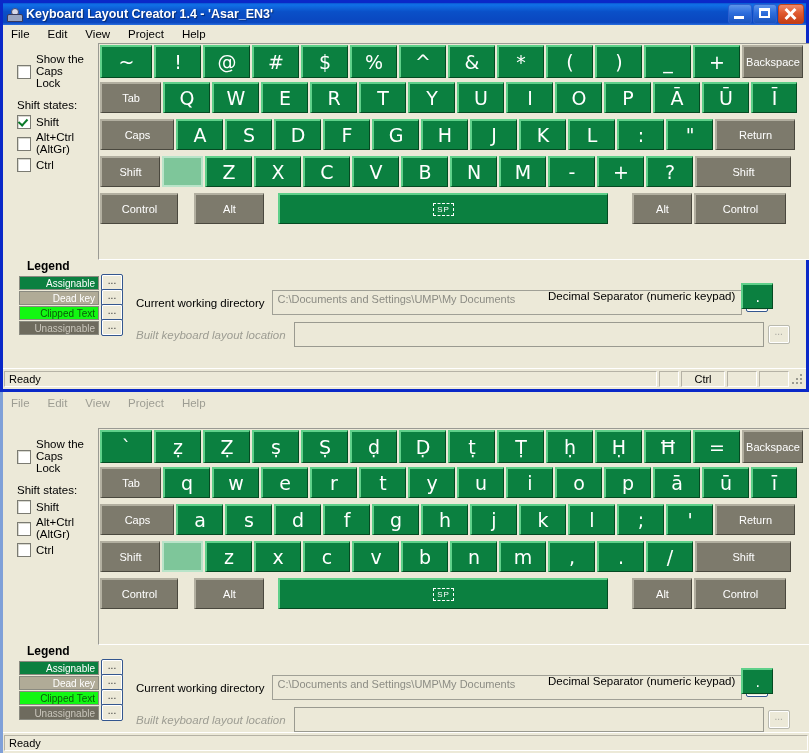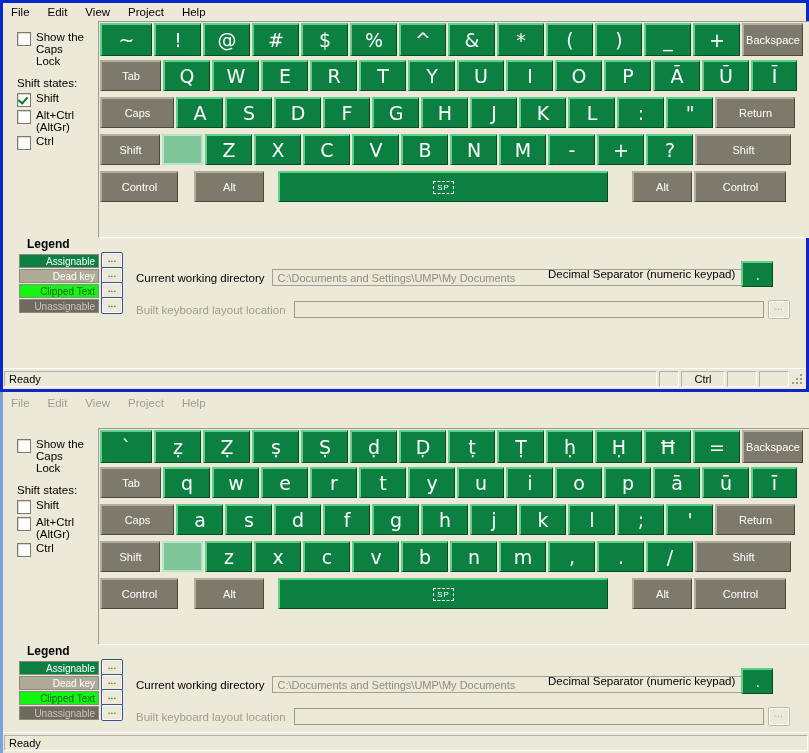--- a/index.html
+++ b/index.html
@@ -28,41 +28,41 @@
   .tb-btn.close i.b{left:10px;top:2px;width:3px;height:14px;transform:rotate(-45deg);}
 
   .menubar{height:18px;display:flex;align-items:center;padding-left:8px;background:#ece9d8;}
   .menubar span{margin-right:18px;font-size:11.5px;}
   .menubar.disabled span{color:#9d9d93;}
 
   .client{position:relative;}
 
   
   .leftpanel{position:absolute;left:0;top:0;width:95px;}
-  .chk-row{display:flex;align-items:flex-start;margin:0 11px 2px 14px;}
+  .chk-row{display:flex;align-items:center;margin:0 11px 2px 14px;}
   .chk{width:12px;height:12px;border:1px solid #7b7b72;background:#fff;box-shadow:inset 1px 1px 0 #d8d8d0;margin-right:5px;flex:0 0 auto;position:relative;margin-top:1px;}
   .chk.on::after{content:"";position:absolute;left:2px;top:1px;width:4px;height:7px;border:solid #0a7a28;border-width:0 2px 2px 0;transform:rotate(42deg);}
   .chk-lbl{font-size:11.5px;line-height:12px;}
   .sec-title{margin:10px 0 3px 14px;font-size:11.5px;}
 
   
   .legend-wrap{position:absolute;left:8px;width:130px;}
   .legend-title{font-weight:bold;font-size:12px;margin-left:16px;margin-bottom:2px;}
   .legend-row{display:flex;align-items:center;height:15px;margin-left:8px;}
   .legend-swatch{width:80px;height:14px;line-height:14px;text-align:right;padding-right:3px;box-sizing:border-box;
     font-size:10px;color:#fff;border:1px solid #8a8a80;}
   .dots-btn{width:20px;height:15px;margin-left:2px;border:1px solid #33568f;background:#ece9d8;border-radius:2px;
     font-size:10px;line-height:12px;text-align:center;color:#333;box-shadow:inset 0 0 0 1px #fff;}
   .dots-btn.dis{border-color:#b9b9ae;color:#a8a8a0;}
 
   
   .path-row{display:flex;align-items:center;position:absolute;}
   .path-lbl{font-size:11.5px;}
-  .path-lbl.dis{color:#9d9d93;}
-  .path-input{height:17px;border:1px solid #9a9a90;background:#ece9d8;box-sizing:border-box;
+  .path-lbl.dis{color:#9d9d93;font-style:italic;}
+  .path-input{height:25px;border:1px solid #9a9a90;background:#ece9d8;box-sizing:border-box;
     font-size:11px;color:#8c8c84;padding:1px 4px;line-height:15px;white-space:nowrap;overflow:hidden;}
   .path-input.enabled{color:#8c8c84;background:#ece9d8;border-color:#a0a096;}
 
   
   .kbd{position:absolute;background:#ece9d8;border-top:1px solid #9a9a93;border-left:1px solid #9a9a93;
     border-right:1px solid #fff;border-bottom:1px solid #fff;}
   .krow{display:flex;position:absolute;}
   .key{box-sizing:border-box;display:flex;align-items:center;justify-content:center;
     color:#fff;text-align:center;margin-right:2px;position:relative;overflow:hidden;}
   .key.assign{background:#0b8040;border-top:2px solid #5fd08a;border-left:2px solid #5fd08a;border-right:1px solid #044a22;border-bottom:1px solid #044a22;}
@@ -83,20 +83,38 @@
   .sb-panel{height:16px;border:1px solid #b5b2a5;border-right-color:#fff;border-bottom-color:#fff;
     margin:1px 1px;box-sizing:border-box;display:flex;align-items:center;padding-left:4px;font-size:11px;}
   .sb-grip{width:14px;height:14px;position:relative;margin-left:auto;margin-right:2px;}
   .sb-grip i{position:absolute;width:2px;height:2px;background:#9a9a90;}
 </style>
 </head>
 <body>
 
 <div class="app win-active">
 
+  <div class="titlebar">
+    <span class="tb-icon">
+        <i class="head"></i>
+        <i class="body"></i>
+      </span>
+    <span class="tb-title">Keyboard Layout Creator 1.4 - 'Asar_EN3'</span>
+    <span class="tb-spacer"></span>
+    <span class="tb-btn min">
+        <i></i>
+      </span>
+    <span class="tb-btn max">
+        <i></i>
+      </span>
+    <span class="tb-btn close">
+        <i class="a"></i>
+        <i class="b"></i>
+      </span>
+  </div>
 
   <div class="menubar">
     <span>File</span>
     <span>Edit</span>
     <span>View</span>
     <span>Project</span>
     <span>Help</span>
   </div>
 
   <div class="client" style="height:344px;">

